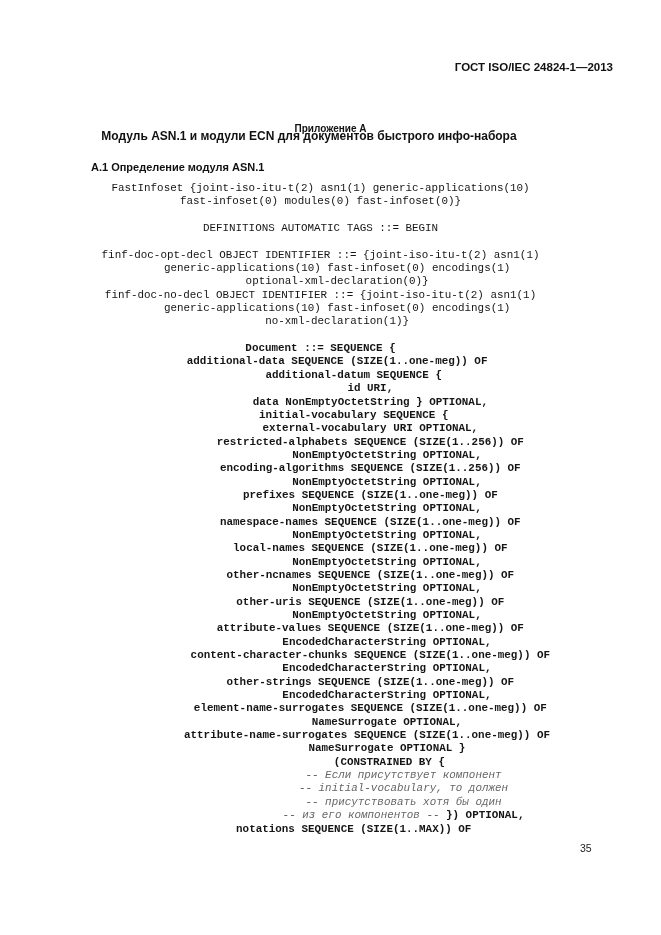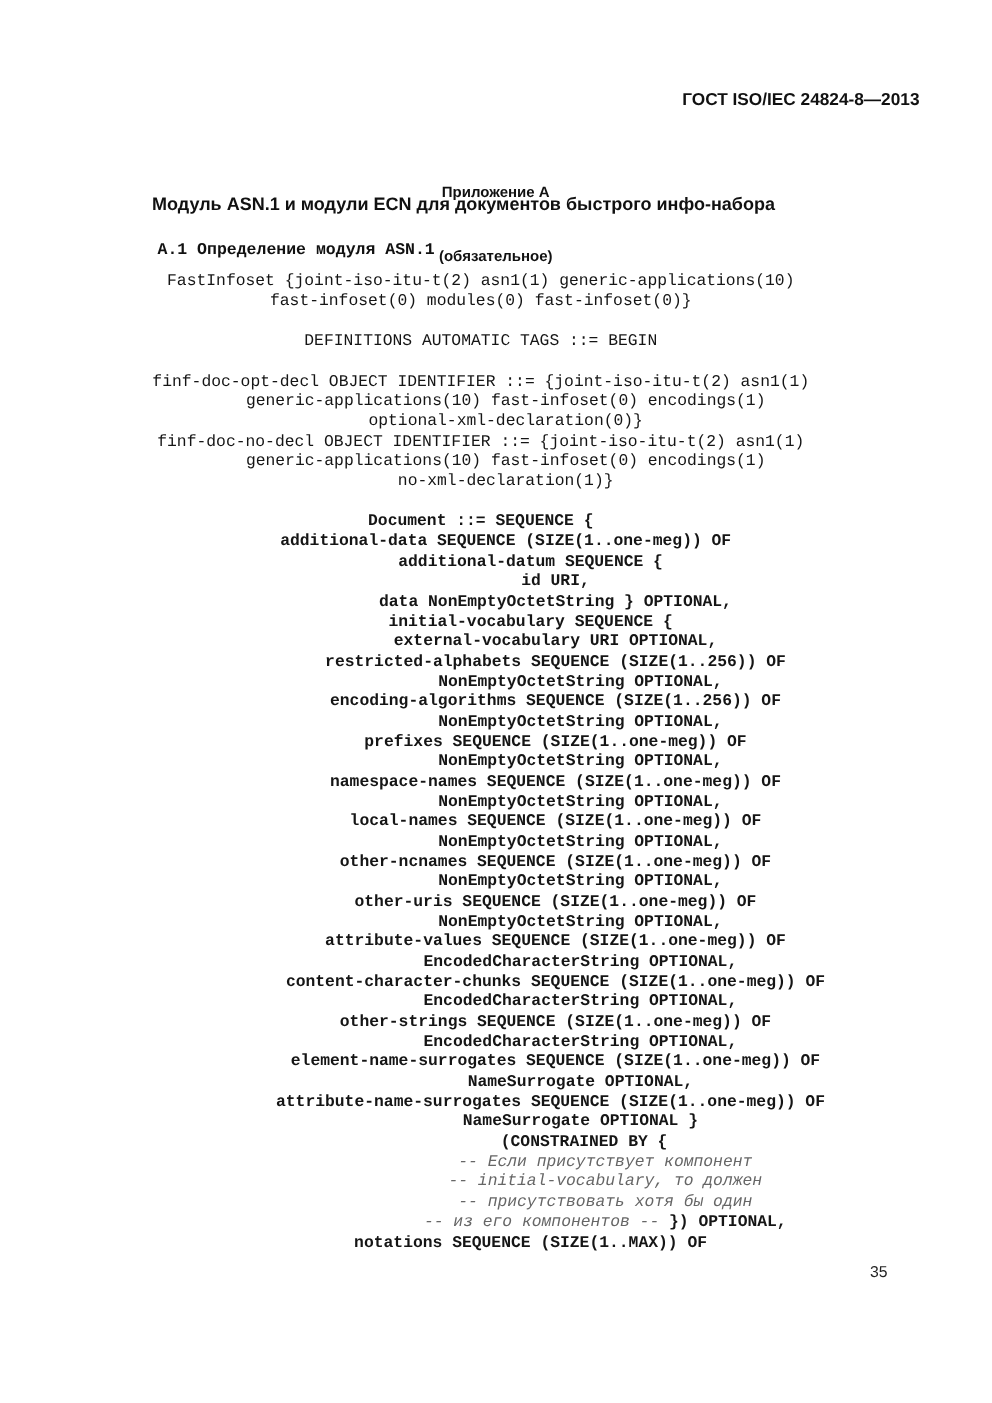--- a/index.html
+++ b/index.html
@@ -1,37 +1,36 @@
 <!DOCTYPE html>
 <html><head>
 <meta charset="utf-8">
 <style>
   html, body { margin:0; padding:0; background:#ffffff; }
   body { width:661px; height:935px; position:relative; overflow:hidden; color:#111; }
   .hdr { position:absolute; top:61px; right:48px; font-family:"Liberation Sans", sans-serif; font-weight:bold; font-size:11.5px; color:#111; }
   .annex { position:absolute; top:92px; left:0; width:661px; text-align:center; font-family:"Liberation Sans", sans-serif; font-weight:bold; font-size:10px; line-height:13px; }
   .annex div { padding-left:0;margin-top:30px; }
   .title { position:absolute; top:129px; left:0; width:570px; text-align:center; font-family:"Liberation Sans", sans-serif; font-weight:bold; font-size:12px;padding-left:24px; }
-  .sec { position:absolute; top:161px; left:105px; font-family:Liberation Mono, monospace; font-weight:bold; font-size:11px; }
+  .sec { position:absolute; top:161px; left:91px; font-family:Liberation Sans, sans-serif; font-weight:bold; font-size:11px; }
   .code { position:absolute; top:182px; left:91px; font-family:"Liberation Mono", monospace; font-size:10.9px; line-height:13.35px; white-space:pre; color:#151515; }
   .code .ln { height:13.35px; font-weight:normal;text-align:center; }
   .code .ln.b { font-weight:bold; }
   .code .ln.blank { height:13.35px; }
   .code .cm { font-style:italic; color:#666; font-weight:normal; }
   .code .tail { font-weight:bold; font-style:normal; color:#151515; }
   .pagenum { position:absolute; top:842px; left:580px; font-family:"Liberation Sans", sans-serif; font-size:10.5px; color:#222; }
 </style>
 </head>
 <body>
 
-<div class="hdr">ГОСТ ISO/IEC 24824-8—2013</div>
+<div class="hdr">ГОСТ ISO/IEC 24824-1—2013</div>
 
 <div class="annex">
   <div>Приложение А</div>
-  <div>(обязательное)</div>
 </div>
 
 <div class="title">Модуль ASN.1 и модули ECN для документов быстрого инфо-набора</div>
 
 <div class="sec">А.1 Определение модуля ASN.1</div>
 
 <div class="code" id="code"><div class="ln" style="padding-left: 0px;">FastInfoset {joint-iso-itu-t(2) asn1(1) generic-applications(10)</div><div class="ln" style="padding-left: 0px;">fast-infoset(0) modules(0) fast-infoset(0)}</div><div class="ln blank"></div><div class="ln" style="padding-left: 0px;">DEFINITIONS AUTOMATIC TAGS ::= BEGIN</div><div class="ln blank"></div><div class="ln" style="padding-left: 0px;">finf-doc-opt-decl OBJECT IDENTIFIER ::= {joint-iso-itu-t(2) asn1(1)</div><div class="ln" style="padding-left: 33.2px;">generic-applications(10) fast-infoset(0) encodings(1)</div><div class="ln" style="padding-left: 33.2px;">optional-xml-declaration(0)}</div><div class="ln" style="padding-left: 0px;">finf-doc-no-decl OBJECT IDENTIFIER ::= {joint-iso-itu-t(2) asn1(1)</div><div class="ln" style="padding-left: 33.2px;">generic-applications(10) fast-infoset(0) encodings(1)</div><div class="ln" style="padding-left: 33.2px;">no-xml-declaration(1)}</div><div class="ln blank"></div><div class="ln b" style="padding-left: 0px;">Document ::= SEQUENCE {</div><div class="ln b" style="padding-left: 33.2px;">additional-data SEQUENCE (SIZE(1..one-meg)) OF</div><div class="ln b" style="padding-left: 66.4px;">additional-datum SEQUENCE {</div><div class="ln b" style="padding-left: 99.6px;">id URI,</div><div class="ln b" style="padding-left: 99.6px;">data NonEmptyOctetString } OPTIONAL,</div><div class="ln b" style="padding-left: 66.4px;">initial-vocabulary SEQUENCE {</div><div class="ln b" style="padding-left: 99.6px;">external-vocabulary URI OPTIONAL,</div><div class="ln b" style="padding-left: 99.6px;">restricted-alphabets SEQUENCE (SIZE(1..256)) OF</div><div class="ln b" style="padding-left: 132.8px;">NonEmptyOctetString OPTIONAL,</div><div class="ln b" style="padding-left: 99.6px;">encoding-algorithms SEQUENCE (SIZE(1..256)) OF</div><div class="ln b" style="padding-left: 132.8px;">NonEmptyOctetString OPTIONAL,</div><div class="ln b" style="padding-left: 99.6px;">prefixes SEQUENCE (SIZE(1..one-meg)) OF</div><div class="ln b" style="padding-left: 132.8px;">NonEmptyOctetString OPTIONAL,</div><div class="ln b" style="padding-left: 99.6px;">namespace-names SEQUENCE (SIZE(1..one-meg)) OF</div><div class="ln b" style="padding-left: 132.8px;">NonEmptyOctetString OPTIONAL,</div><div class="ln b" style="padding-left: 99.6px;">local-names SEQUENCE (SIZE(1..one-meg)) OF</div><div class="ln b" style="padding-left: 132.8px;">NonEmptyOctetString OPTIONAL,</div><div class="ln b" style="padding-left: 99.6px;">other-ncnames SEQUENCE (SIZE(1..one-meg)) OF</div><div class="ln b" style="padding-left: 132.8px;">NonEmptyOctetString OPTIONAL,</div><div class="ln b" style="padding-left: 99.6px;">other-uris SEQUENCE (SIZE(1..one-meg)) OF</div><div class="ln b" style="padding-left: 132.8px;">NonEmptyOctetString OPTIONAL,</div><div class="ln b" style="padding-left: 99.6px;">attribute-values SEQUENCE (SIZE(1..one-meg)) OF</div><div class="ln b" style="padding-left: 132.8px;">EncodedCharacterString OPTIONAL,</div><div class="ln b" style="padding-left: 99.6px;">content-character-chunks SEQUENCE (SIZE(1..one-meg)) OF</div><div class="ln b" style="padding-left: 132.8px;">EncodedCharacterString OPTIONAL,</div><div class="ln b" style="padding-left: 99.6px;">other-strings SEQUENCE (SIZE(1..one-meg)) OF</div><div class="ln b" style="padding-left: 132.8px;">EncodedCharacterString OPTIONAL,</div><div class="ln b" style="padding-left: 99.6px;">element-name-surrogates SEQUENCE (SIZE(1..one-meg)) OF</div><div class="ln b" style="padding-left: 132.8px;">NameSurrogate OPTIONAL,</div><div class="ln b" style="padding-left: 92.96px;">attribute-name-surrogates SEQUENCE (SIZE(1..one-meg)) OF</div><div class="ln b" style="padding-left: 132.8px;">NameSurrogate OPTIONAL }</div><div class="ln b" style="padding-left: 137.78px;">(CONSTRAINED BY {</div><div class="ln" style="padding-left: 166px;"><span class="cm">-- Если присутствует компонент</span></div><div class="ln" style="padding-left: 166px;"><span class="cm">-- initial-vocabulary, то должен</span></div><div class="ln" style="padding-left: 166px;"><span class="cm">-- присутствовать хотя бы один</span></div><div class="ln" style="padding-left: 166px;"><span class="cm">-- из его компонентов --</span><span class="tail"> }) OPTIONAL,</span></div><div class="ln b" style="padding-left: 66.4px;">notations SEQUENCE (SIZE(1..MAX)) OF</div></div>
 
 <div class="pagenum">35</div>
 

